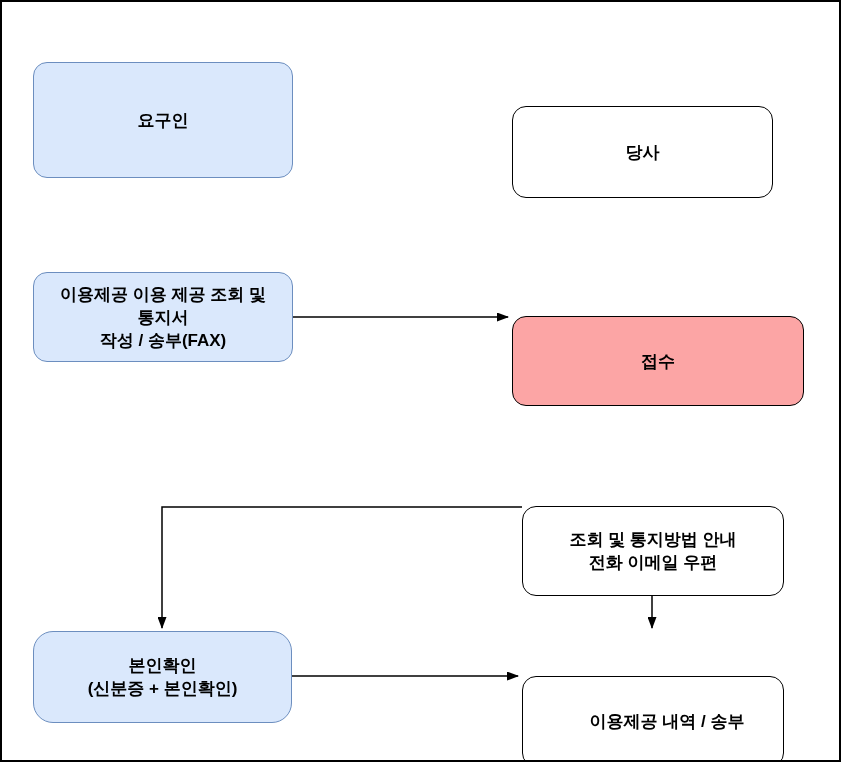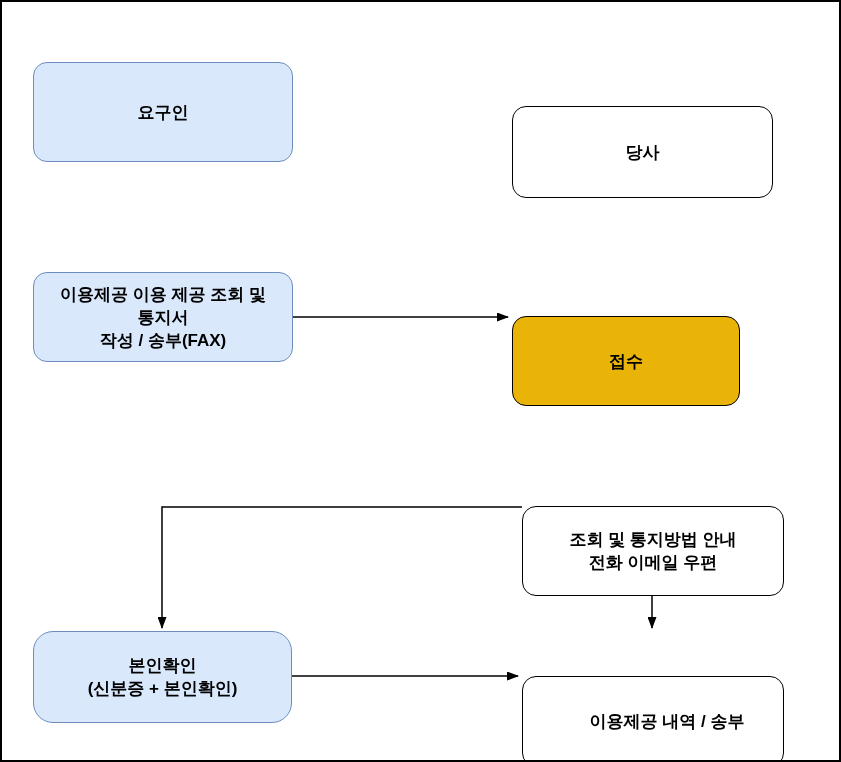--- a/index.html
+++ b/index.html
@@ -67,35 +67,35 @@
       <marker id="arrowhead" viewBox="0 0 12 9" refX="11" refY="4.5" markerWidth="12" markerHeight="9" markerUnits="userSpaceOnUse" orient="auto">
         <path d="M0,0 L12,4.5 L0,9 Z" fill="#000000"></path>
       </marker>
     </defs>
     <path class="edge" d="M291,315 L506,315" marker-end="url(#arrowhead)"></path>
     <path class="edge" d="M520,505 L160,505 L160,626" marker-end="url(#arrowhead)"></path>
     <path class="edge" d="M650,550 L650,626" marker-end="url(#arrowhead)"></path>
     <path class="edge" d="M290,674 L516,674" marker-end="url(#arrowhead)"></path>
   </svg>
 
-  <div class="node blue" style="left: 31px; top: 60px; width: 260px; height: 100px; background: rgb(218, 232, 252); border-color: rgb(108, 142, 191);">
+  <div class="node blue" style="left: 31px; top: 60px; width: 260px; height: 116px; background: rgb(218, 232, 252); border-color: rgb(108, 142, 191);">
     <span class="node-label">요구인</span>
   </div>
 
   <div class="node white" style="left: 510px; top: 60px; width: 261px; height: 92px; background: rgb(255, 255, 255); border-color: rgb(0, 0, 0);">
     <span class="node-label">당사</span>
   </div>
 
   <div class="node blue" style="left: 31px; top: 270px; width: 260px; height: 90px; background: rgb(218, 232, 252); border-color: rgb(108, 142, 191);">
     <span class="node-label">이용제공 이용 제공 조회 및
 통지서
 작성 / 송부(FAX)</span>
   </div>
 
-  <div class="node white" style="left: 510px; top: 270px; width: 228px; height: 90px; background: #eab308; border-color: rgb(0, 0, 0);">
+  <div class="node white" style="left: 510px; top: 270px; width: 292px; height: 90px; background: #fca5a5; border-color: rgb(0, 0, 0);">
     <span class="node-label">접수</span>
   </div>
 
   <div class="node white" style="left: 520px; top: 460px; width: 262px; height: 90px; background: rgb(255, 255, 255); border-color: rgb(0, 0, 0);">
     <span class="node-label">조회 및 통지방법 안내
 전화 이메일 우편</span>
   </div>
 
   <div class="node blue" style="left: 31px; top: 629px; width: 259px; height: 92px; background: rgb(218, 232, 252); border-color: rgb(108, 142, 191); border-radius: 20px;">
     <span class="node-label">본인확인

